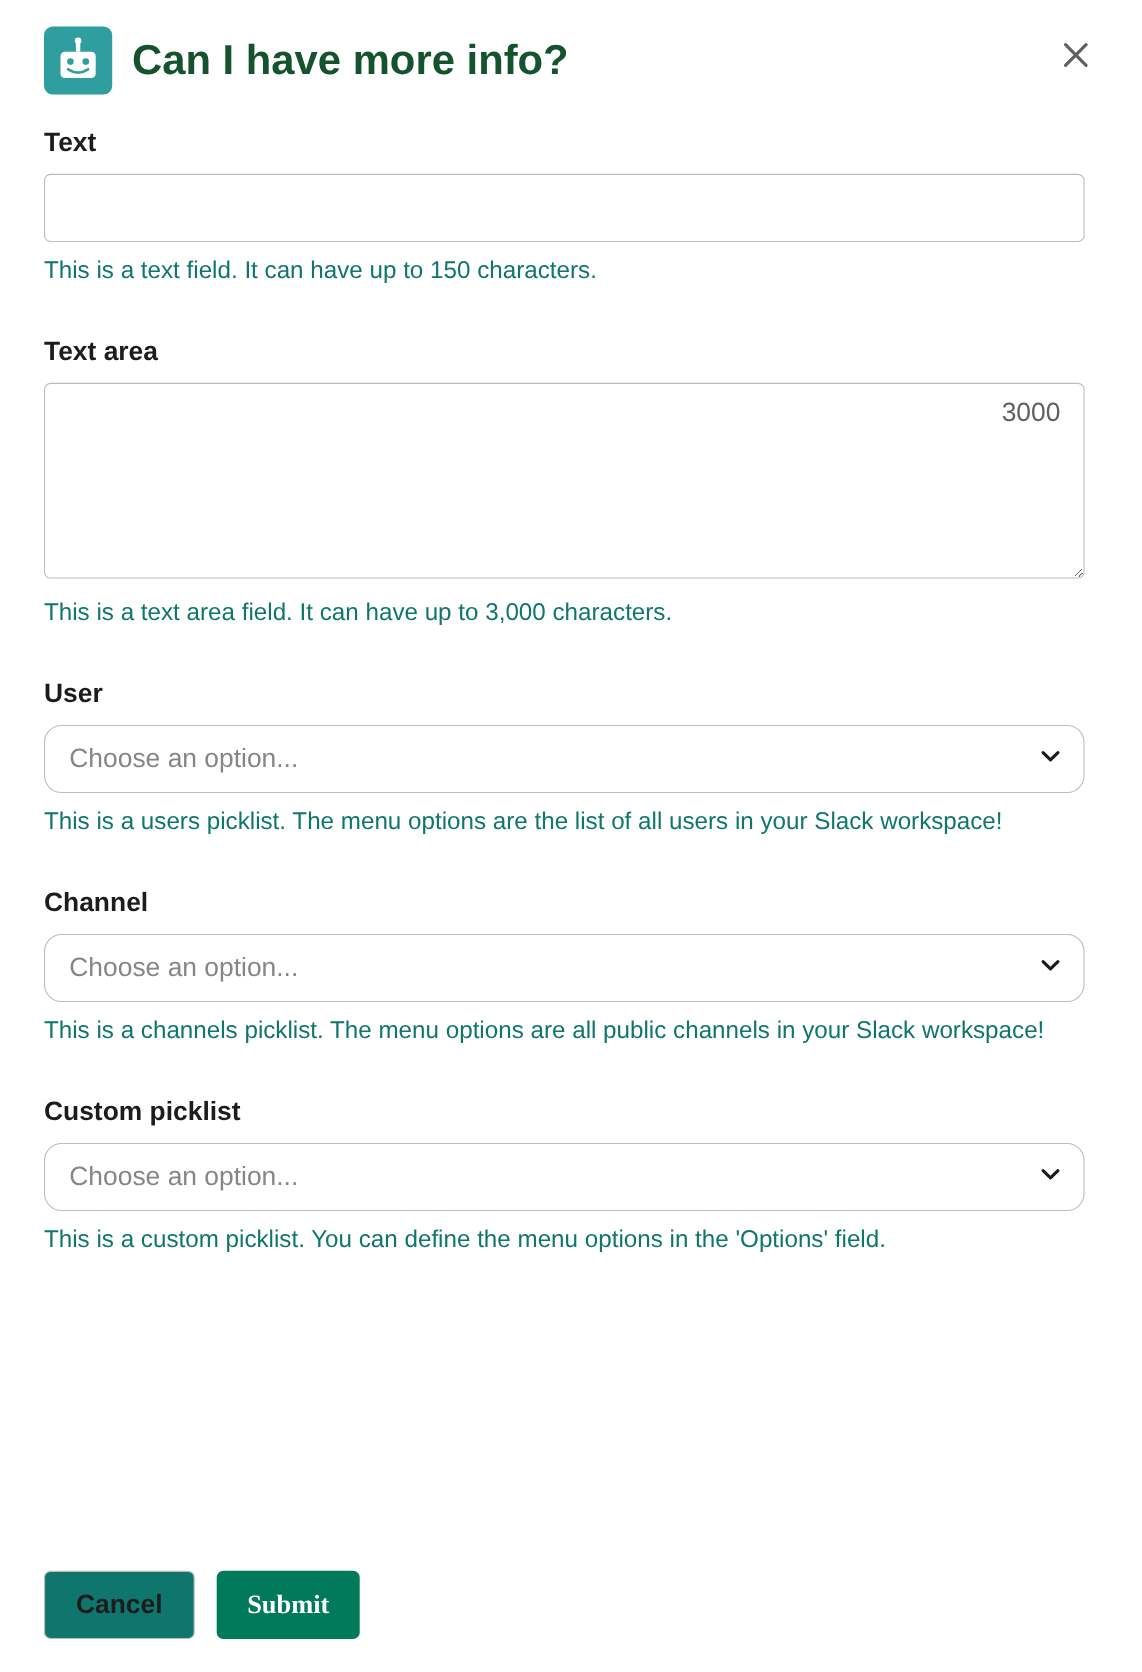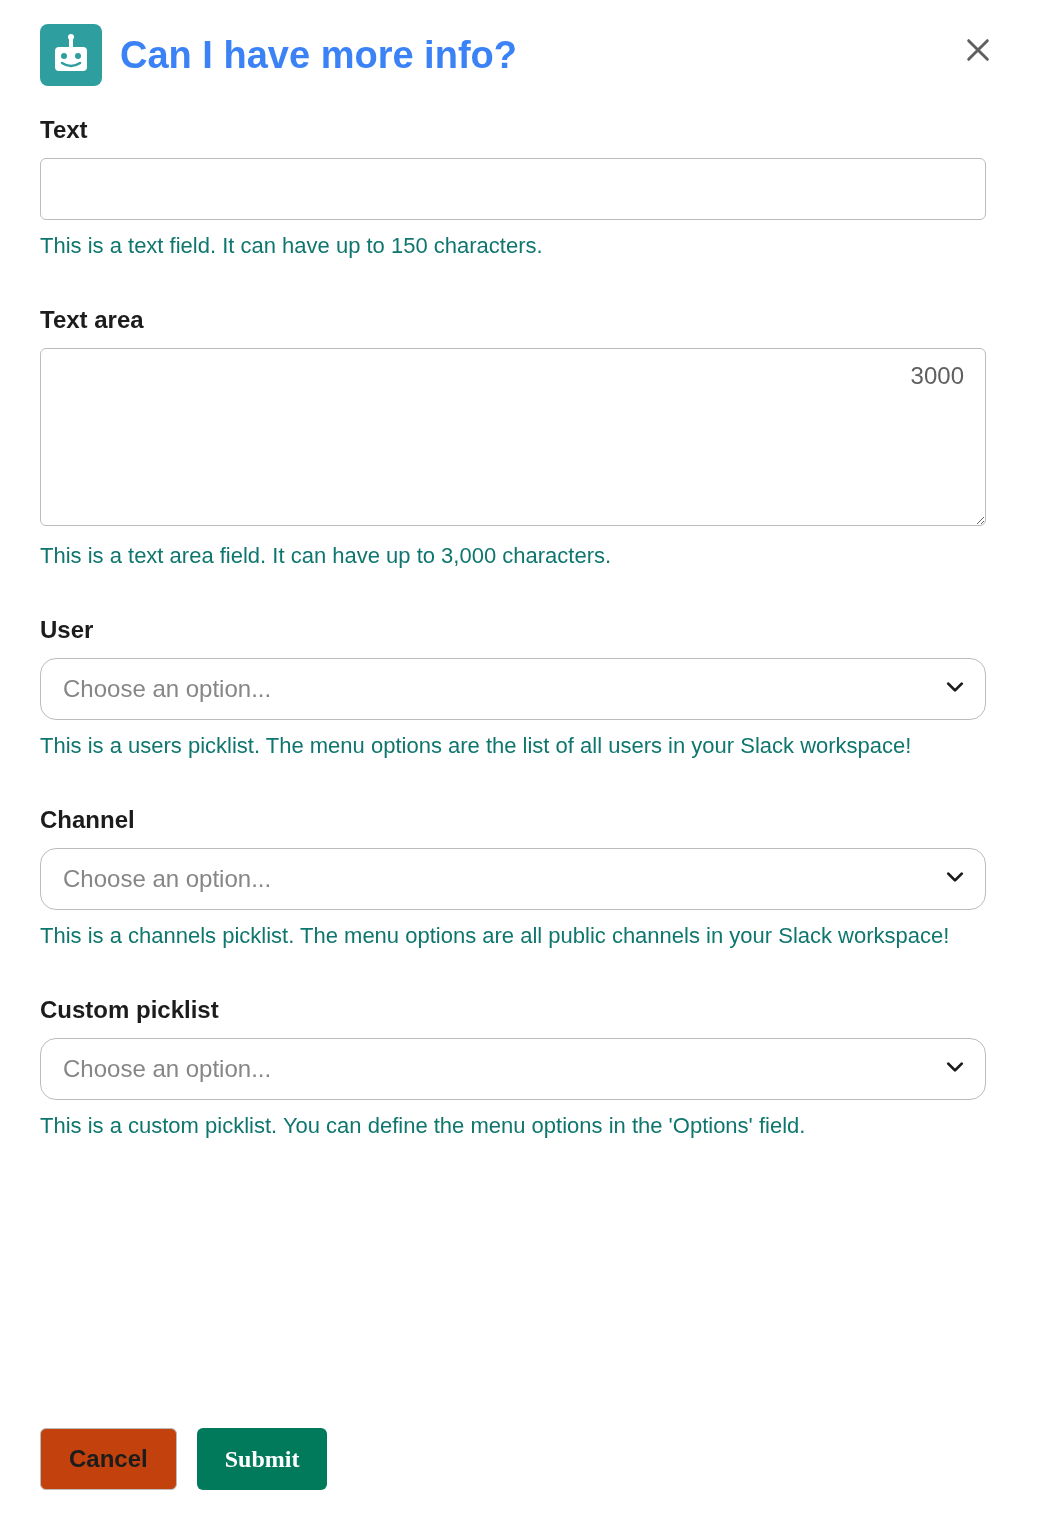--- a/index.html
+++ b/index.html
@@ -39,21 +39,21 @@
       justify-content: center;
       flex-shrink: 0;
     }
     .app-icon svg {
       width: 44px;
       height: 44px;
     }
     .modal-title {
       font-size: 38px;
       font-weight: 900;
-      color: #3b82f6;
+      color: #14532d;
       flex: 1;
     }
     .close-btn {
       position: absolute;
       top: 30px;
       right: 40px;
       width: 40px;
       height: 40px;
       display: flex;
       align-items: center;
@@ -173,21 +173,21 @@
       height: 62px;
       padding: 0 28px;
       border-radius: 6px;
       font-size: 24px;
       font-weight: 900;
       cursor: pointer;
       font-family: inherit;
       border: none;
     }
     .btn-cancel {
-      background: #c2410c;
+      background: #0f766e;
       color: #1d1c1d;
       border: 1px solid #bcbcbc;
     }
     .btn-submit {
       background: #007a5a;
       color: #fff;
       font-family: Liberation Serif, serif;
     }
   </style>
 </head>

